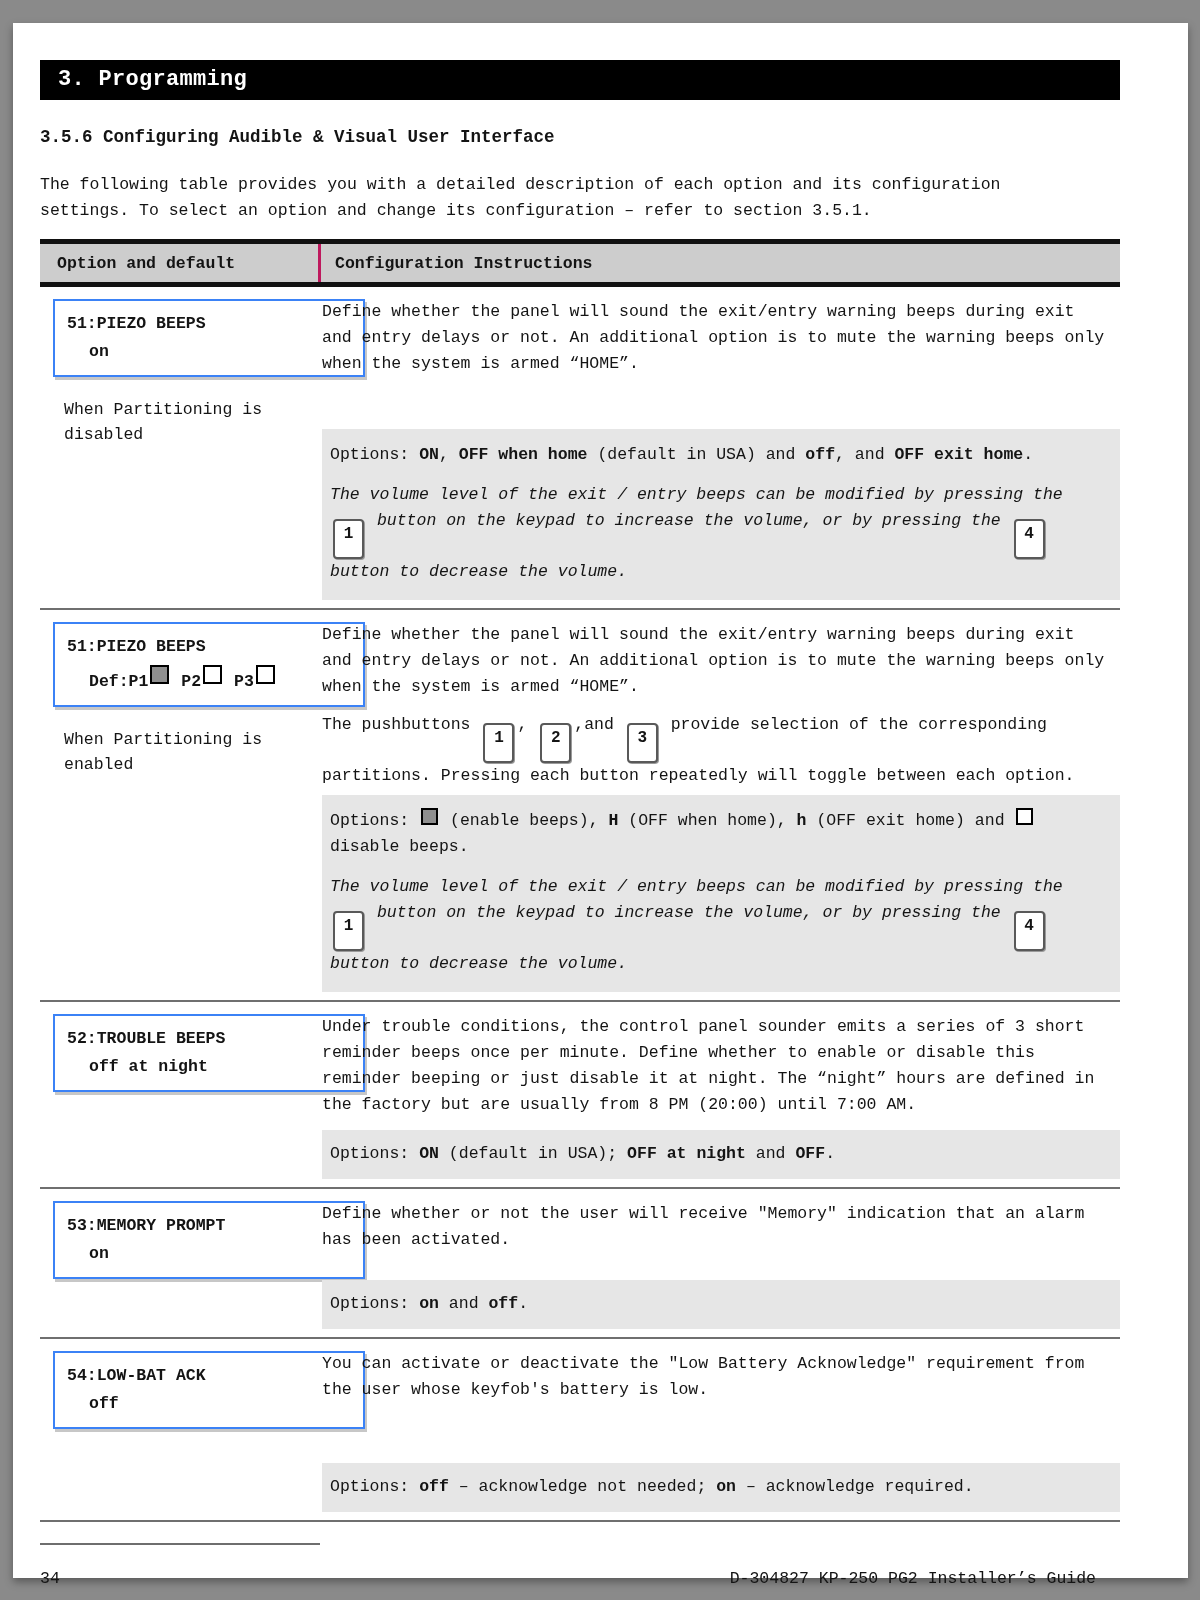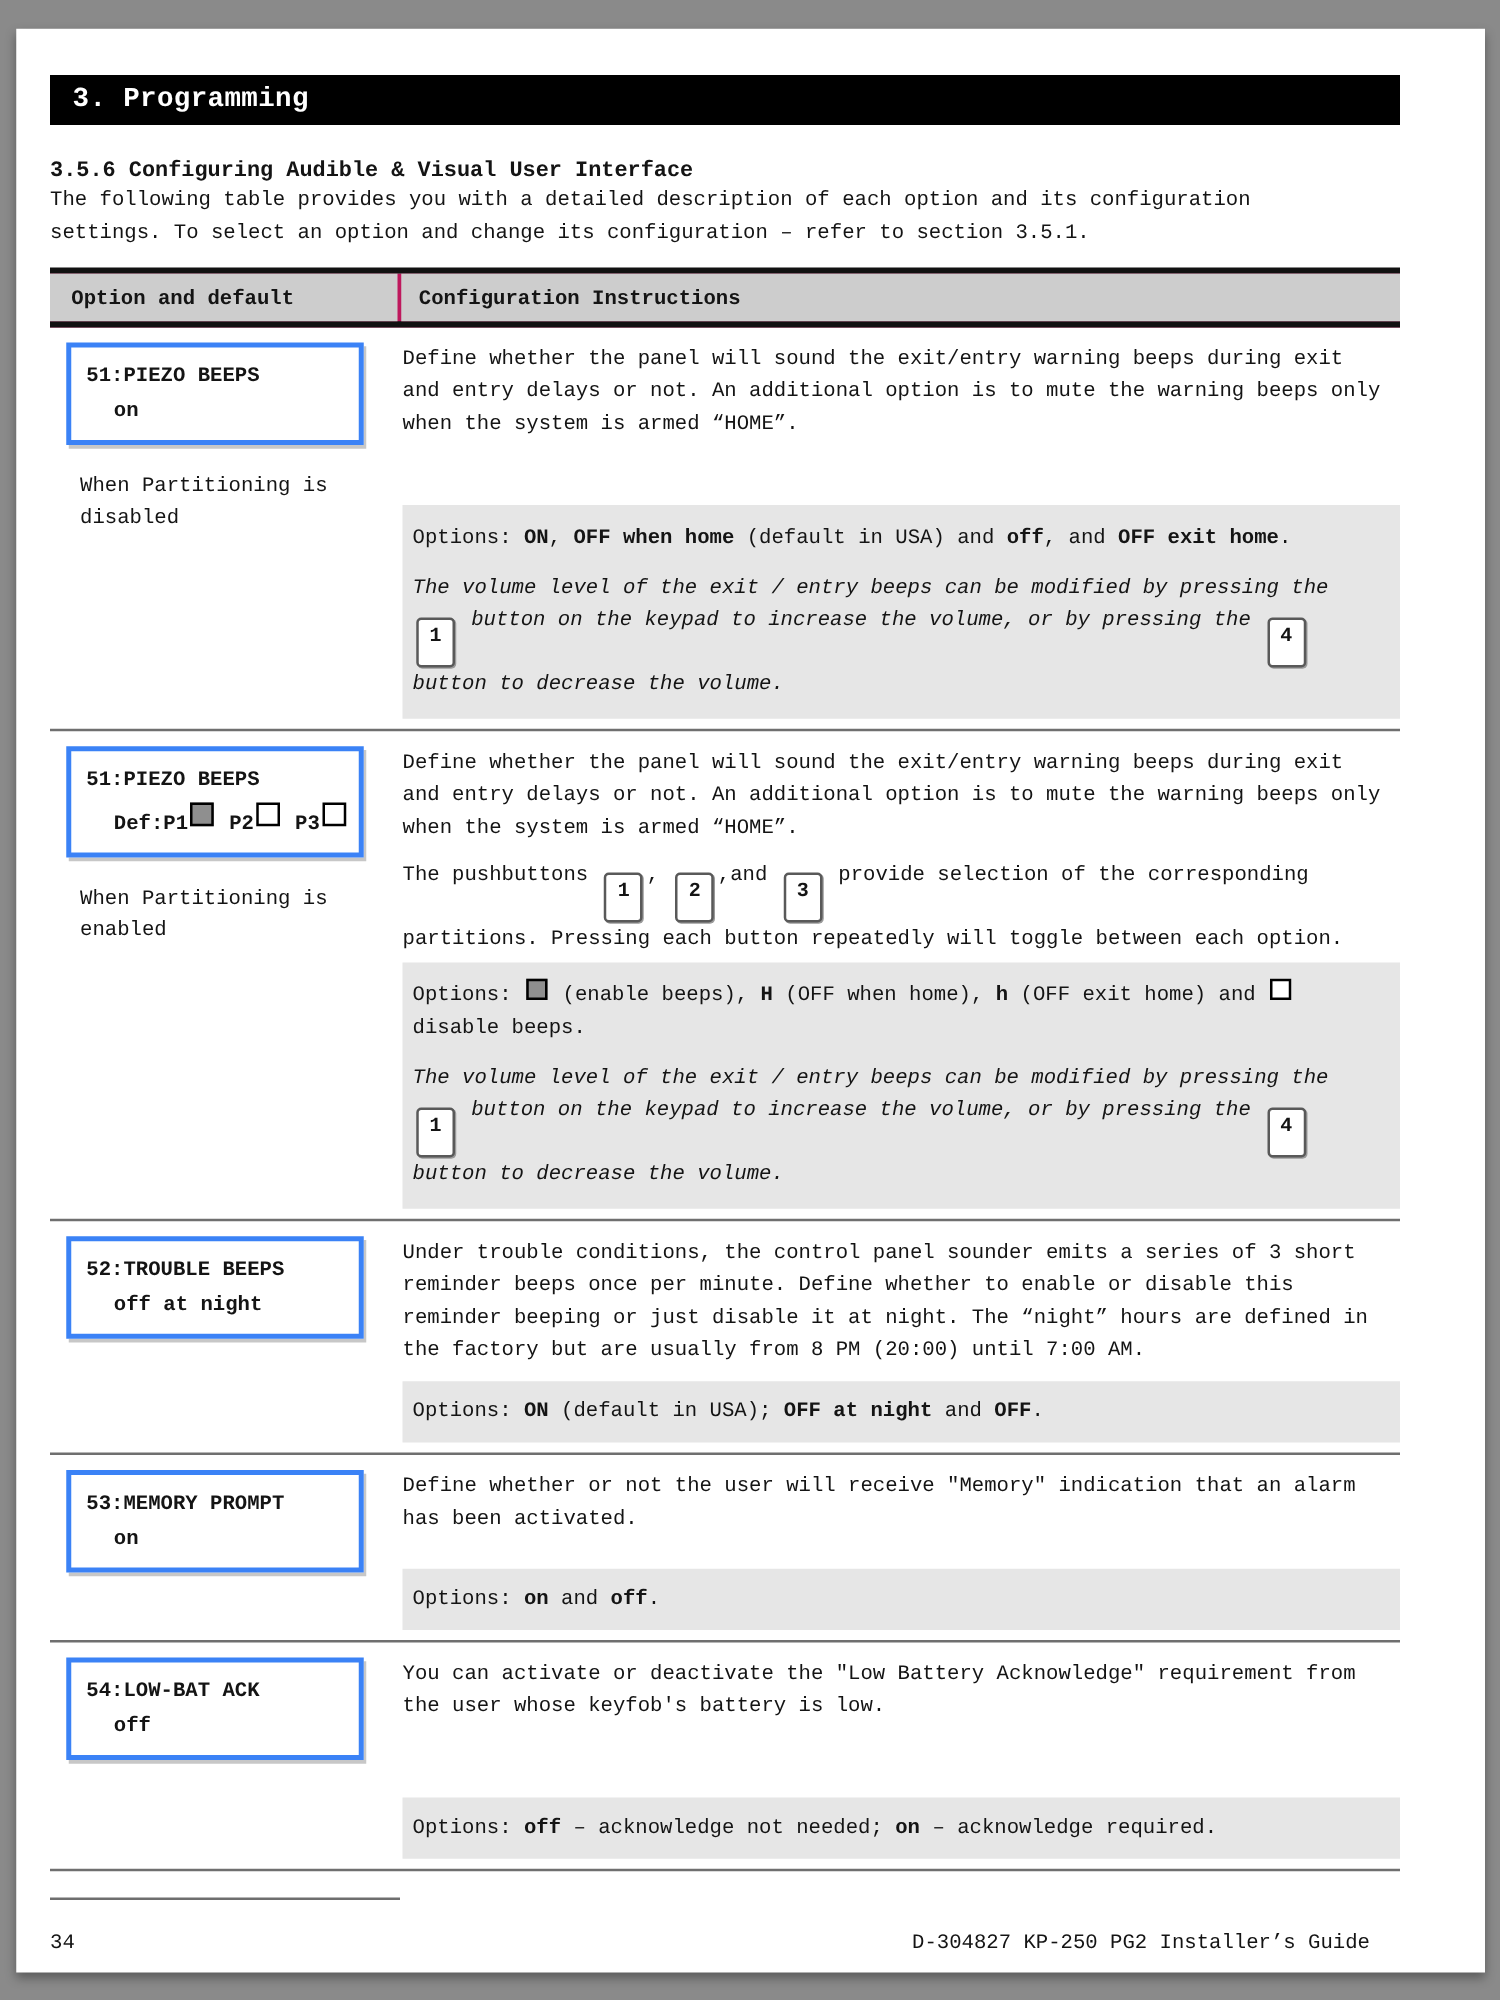--- a/index.html
+++ b/index.html
@@ -22,34 +22,34 @@
   .page{
     position:absolute;left:13px;top:23px;width:1175px;height:1555px;
     background:#ffffff;box-shadow:0 4px 8px rgba(0,0,0,.35);
   }
   .content{position:absolute;left:27px;top:0;width:1080px;font-family:Liberation Mono, monospace;}
 
   .chapter-bar{
     margin-top:37px;height:40px;background:var(--chapter-bar-bg);color:#fff;
     font-size:22px;font-weight:bold;line-height:40px;padding-left:18px;letter-spacing:.3px;
   }
-  .section-title{font-size:17.5px;font-weight:bold;margin:27px 0 0 0;}
+  .section-title{font-size:17.5px;font-weight:bold;margin:27px 0 25px 0;}
   .intro{font-size:16.5px;line-height:26px;margin:0 0 15px 0;max-width:1020px;}
 
   .ptable{border-top:5px solid #111;}
   .thead{display:grid;grid-template-columns:278px 1fr;column-gap:3px;background:#be185d;border-bottom:5px solid #111;}
   .th{background:var(--table-header-bg);font-weight:bold;font-size:16.5px;padding:10px 0 9px 17px;}
   .th.c2{padding-left:14px;}
 
   .row{display:grid;grid-template-columns:278px 1fr;padding-top:10px;}
   .col1{padding-left:13px;}
   .col2{padding-left:4px;}
 
   .optbox{
-    width:238px;border:4px solid #3b82f6;background:#fff;
+    width:312px;border:2px solid #3b82f6;background:#fff;
     box-shadow:2px 3px 0 rgba(0,0,0,.22);
     padding:13px 6px 14px 12px;margin-top:2px;
   }
   .optbox .title{font-weight:bold;font-size:16.5px;white-space:nowrap;}
   .optbox .default{font-weight:bold;font-size:16.5px;margin-top:9px;padding-left:22px;white-space:nowrap;}
   .note{font-size:16.5px;line-height:25px;margin:20px 0 0 11px;max-width:200px;}
 
   .desc{font-size:16.5px;line-height:26px;margin:2px 0 0 0;max-width:790px;}
   .graybox{background:var(--options-bg);padding:13px 18px 15px 8px;font-size:16.5px;line-height:26px;}
   .graybox p{margin:0;}

